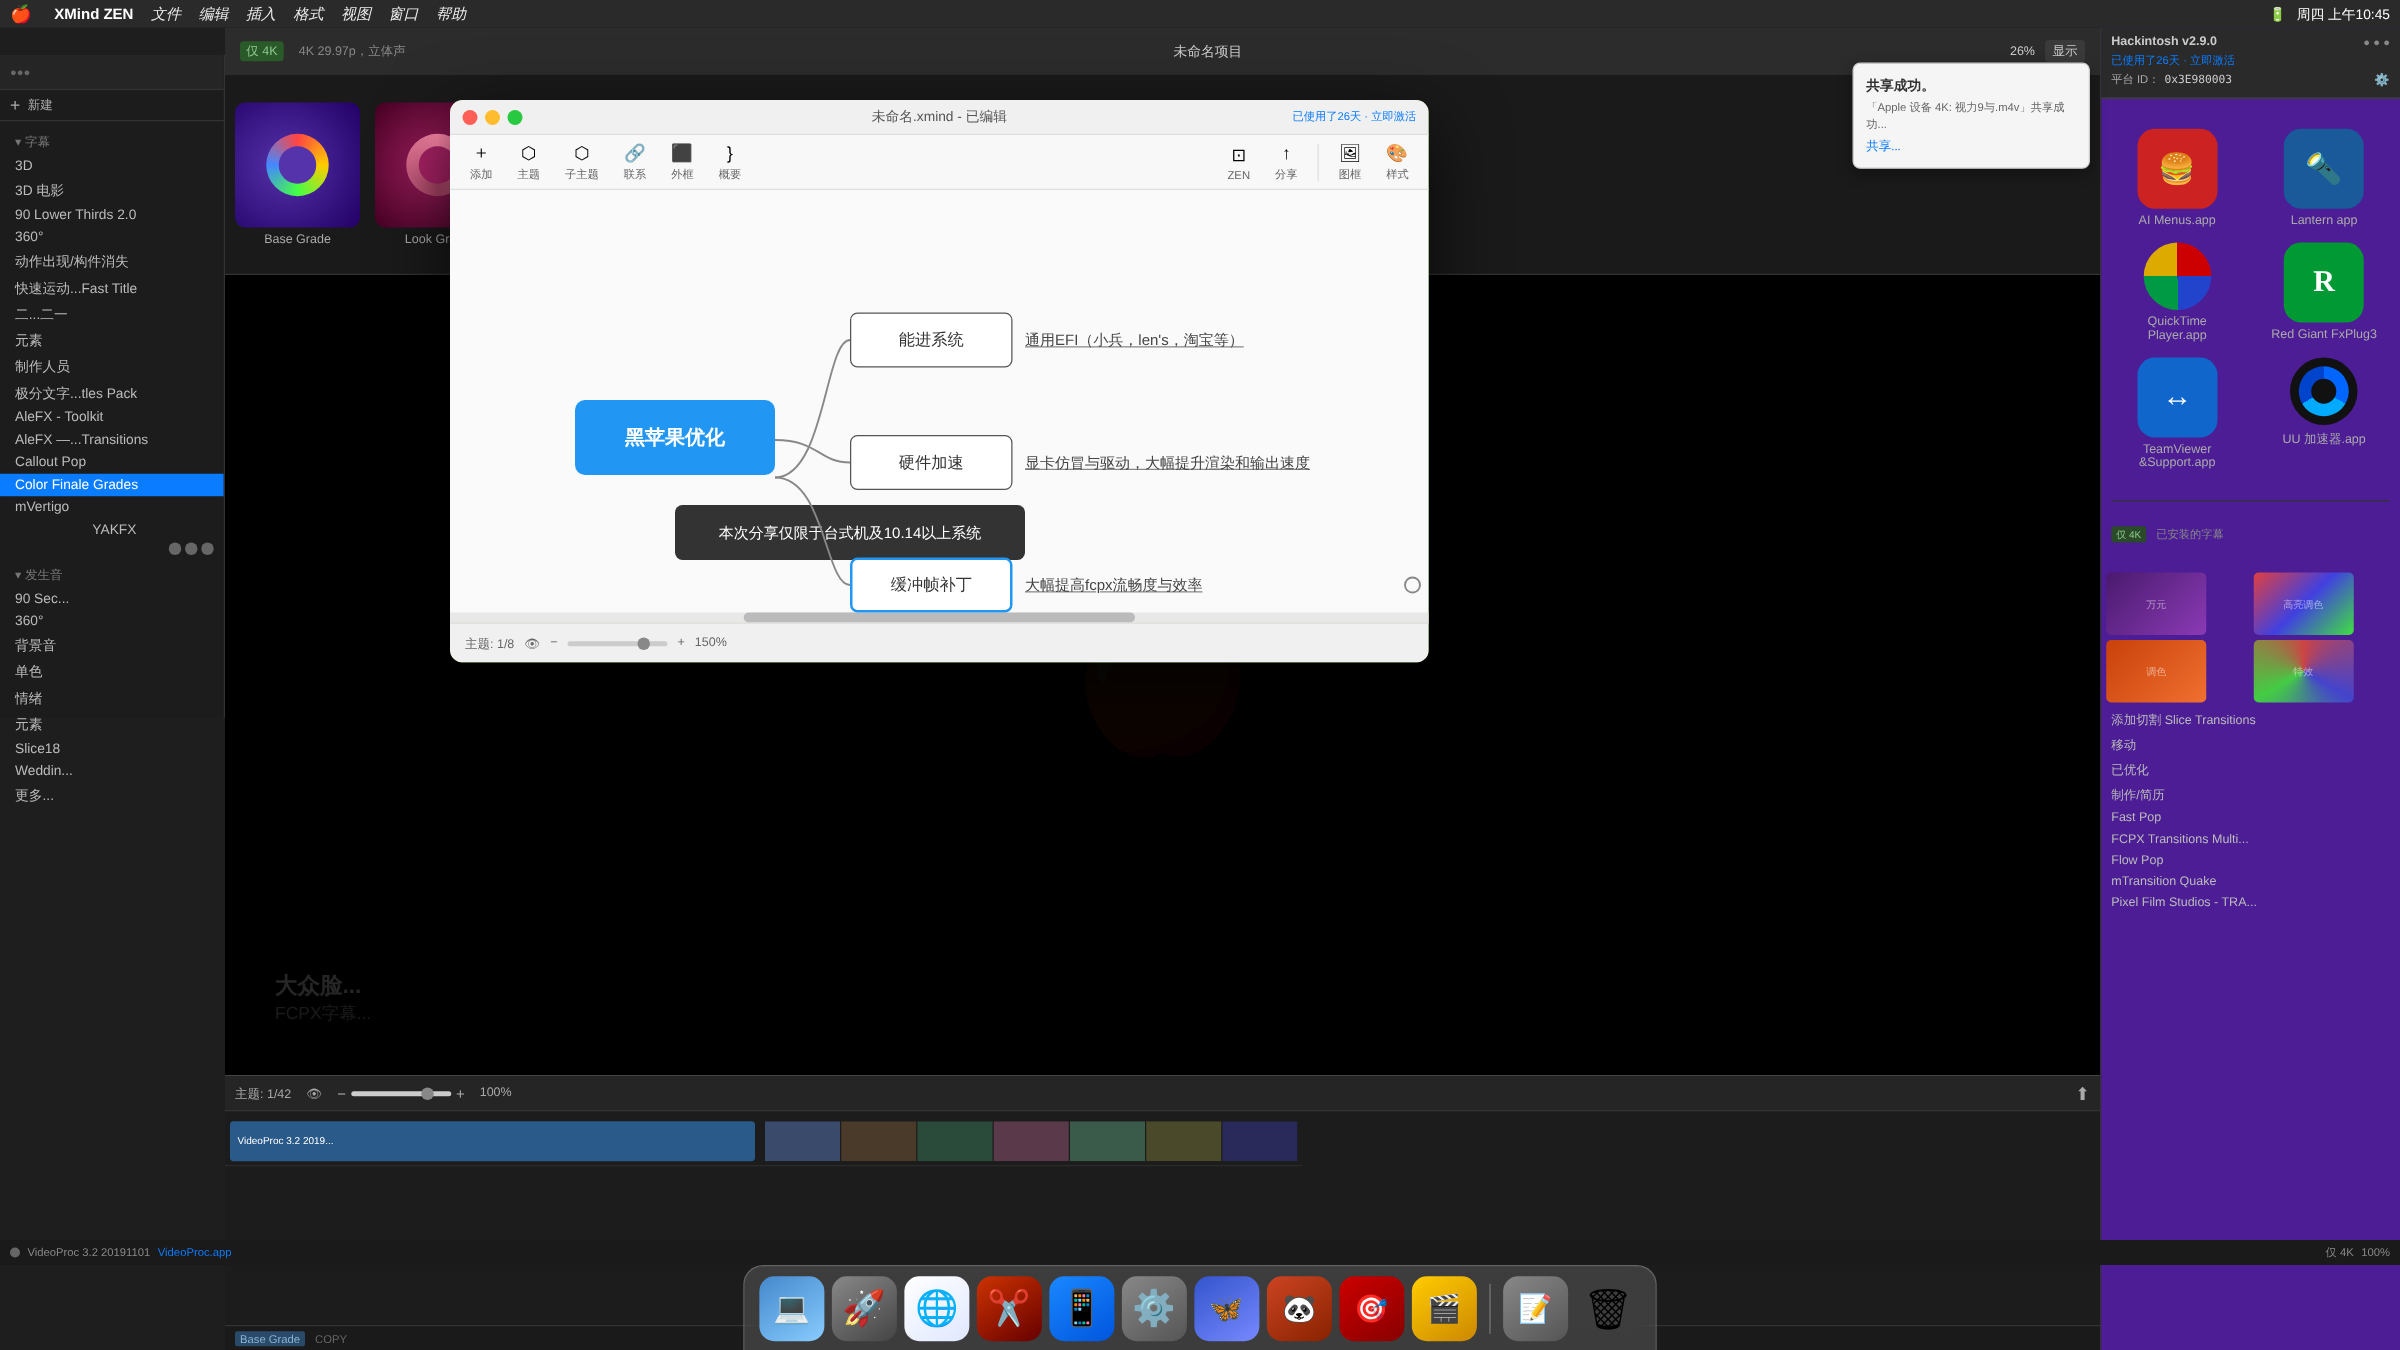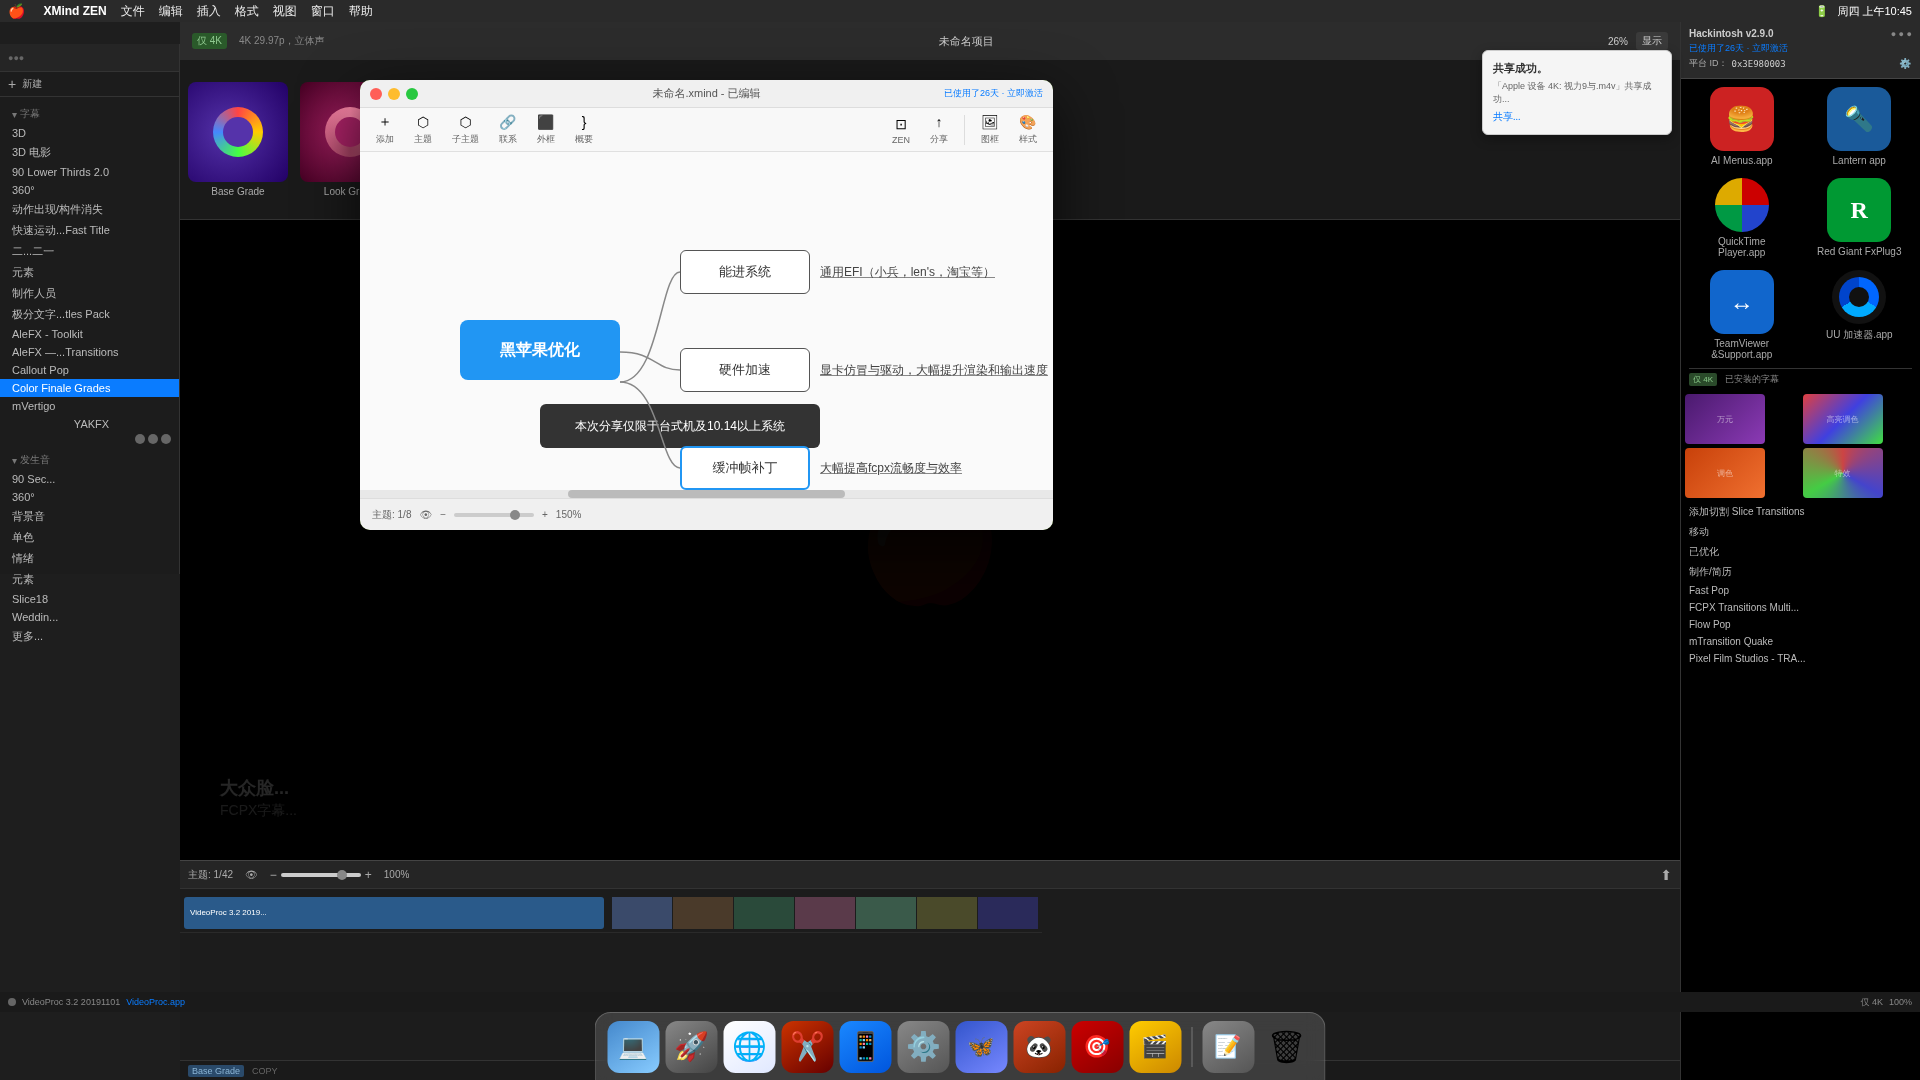--- a/index.html
+++ b/index.html
@@ -33,20 +33,21 @@
     .menubar-apple {
       font-size: 14px;
       margin-right: 4px;
     }
     .menubar-app-name {
       font-weight: bold;
     }
     .menubar-item {
       font-size: 12px;
       opacity: 0.9;
+      font-style: italic;
     }
     .menubar-right {
       position: absolute;
       right: 8px;
       top: 0;
       height: 22px;
       display: flex;
       align-items: center;
       gap: 8px;
       font-size: 11px;
@@ -175,25 +176,26 @@
       padding: 0 6px;
       font-size: 9px;
       color: #fff;
       overflow: hidden;
     }
 
     
     .right-panel {
       width: 240px;
       height: 100%;
-      background: #000000;
+      background: #4c1d95;
       border-left: 1px solid #333;
       flex-shrink: 0;
       display: flex;
       flex-direction: column;
+      gap: 16px;
     }
 
     
     .app-icons-grid {
       display: grid;
       grid-template-columns: 1fr 1fr;
       gap: 12px;
       padding: 8px;
     }
     .app-icon-item {
@@ -218,21 +220,21 @@
       font-size: 10px;
       color: #aaa;
       text-align: center;
     }
 
     
     .xmind-window {
       position: absolute;
       top: 80px;
       left: 360px;
-      width: 693px;
+      width: 783px;
       height: 450px;
       background: #4d7c0f;
       border-radius: 10px;
       box-shadow: 0 20px 60px rgba(0,0,0,0.7);
       overflow: hidden;
       z-index: 50;
     }
     .xmind-titlebar {
       height: 28px;
       background: #f0f0f0;

